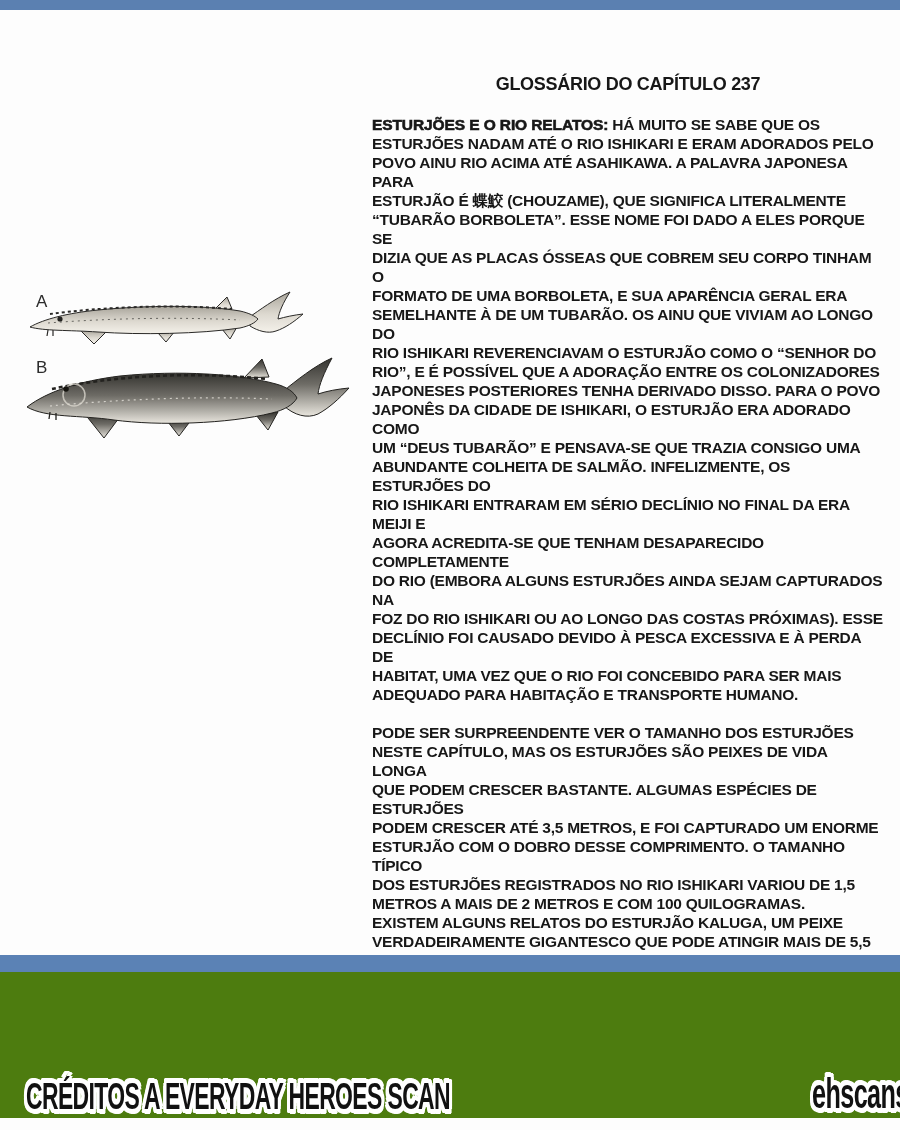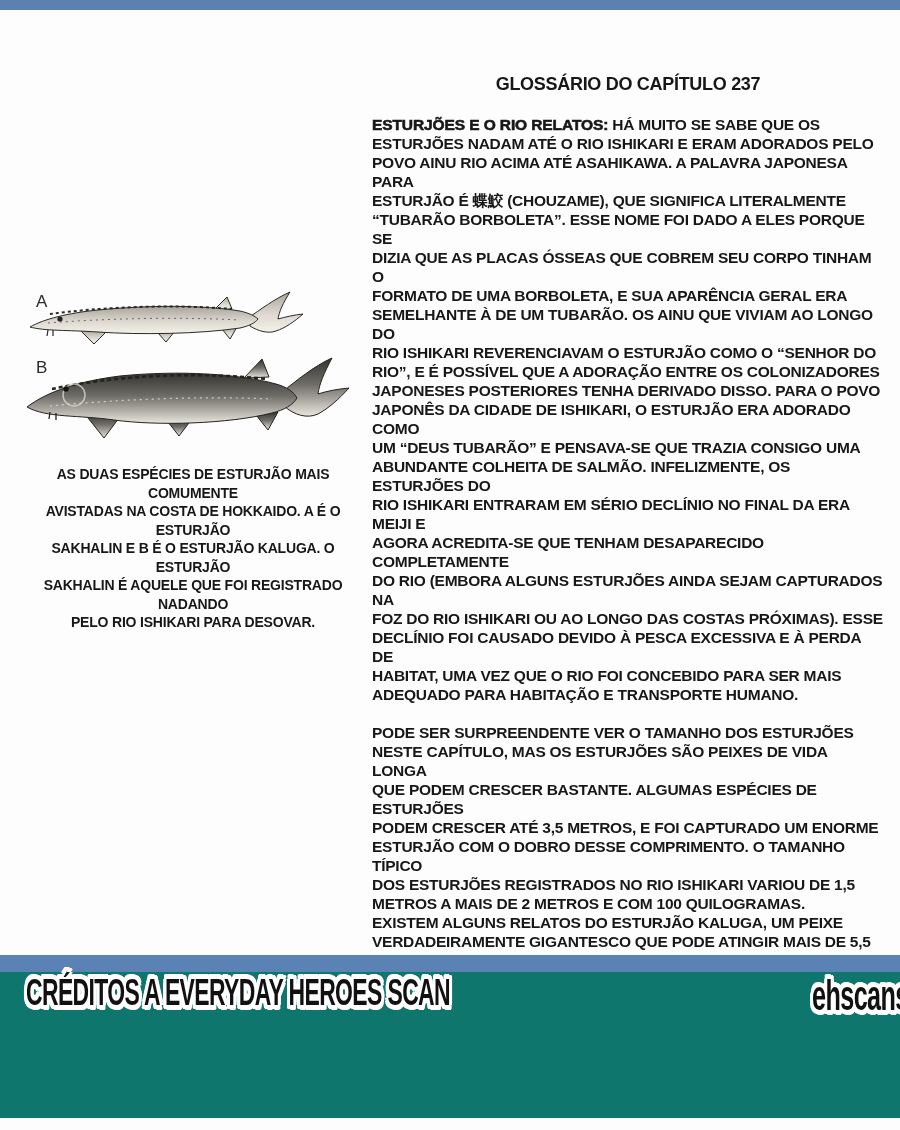--- a/index.html
+++ b/index.html
@@ -7,22 +7,22 @@
     width:900px;height:1130px;position:relative;overflow:hidden;
     background:#fdfdfd;
     font-family:"Liberation Sans", sans-serif;
     color:#171717;
   }
   .accent-bar{position:absolute;left:0;width:900px;background:#5b80b1;}
   #top-bar{top:0;height:10px;}
   #bottom-bar{top:955px;height:17px;background:#5b82b5;}
   #footer{
     position:absolute;left:0;top:972px;width:900px;height:146px;
-    background:#0f766e;
-    display:flex;align-items:flex-start;justify-content:space-between;
+    background:#4d7c0f;
+    display:flex;align-items:flex-end;justify-content:space-between;
     padding:0 26px;box-sizing:border-box;
   }
   .outlined{
     font-weight:bold;color:#111;
     text-shadow:
       -4px -4px 0 #fff, 4px -4px 0 #fff, -4px 4px 0 #fff, 4px 4px 0 #fff,
       -5px 0 0 #fff, 5px 0 0 #fff, 0 -5px 0 #fff, 0 5px 0 #fff,
       -3px -5px 0 #fff, 3px 5px 0 #fff, 5px -3px 0 #fff, -5px 3px 0 #fff;
     white-space:nowrap;
   }
@@ -147,25 +147,20 @@
       <path d="M146,136 L157,150 L170,133 Z"></path>
       <path d="M62,127 L82,152 L100,128 Z"></path>
       <path d="M5,121 C26,105 58,95 98,90 C158,84 218,88 254,98 C265,101 272,106 275,112 C271,119 262,124 250,127 C206,138 136,140 92,134 C58,129 24,132 5,121 Z"></path>
       <path d="M30,103 C90,90 170,85 245,93" fill="none" stroke-width="2.5" stroke-dasharray="4 3"></path>
       <path d="M28,120 C100,113 180,110 250,113" fill="none" stroke-width="1.2" stroke-dasharray="2 4" opacity="0.7" stroke="#f2efe8"></path>
       <circle cx="52" cy="109" r="11" fill="none" stroke="#d8d5cc" stroke-width="1.5" opacity="0.8"></circle>
       <circle cx="44" cy="103" r="2.8" fill="#15140f" stroke="none"></circle>
       <path d="M28,126 L27,133 M34,127 L34,134" fill="none" stroke-width="1.3"></path>
     </g>
   </svg>
-  <p id="caption">AS DUAS ESPÉCIES DE ESTURJÃO MAIS COMUMENTE
-AVISTADAS NA COSTA DE HOKKAIDO. A É O ESTURJÃO
-SAKHALIN E B É O ESTURJÃO KALUGA. O ESTURJÃO
-SAKHALIN É AQUELE QUE FOI REGISTRADO NADANDO
-PELO RIO ISHIKARI PARA DESOVAR.</p>
 </div>
 
 <div class="accent-bar" id="bottom-bar"></div>
 
 <div id="footer">
   <span class="outlined" id="credits">CRÉDITOS A EVERYDAY HEROES SCAN</span>
   <span class="outlined" id="site">ehscans.com</span>
 </div>
 
 </body></html>

